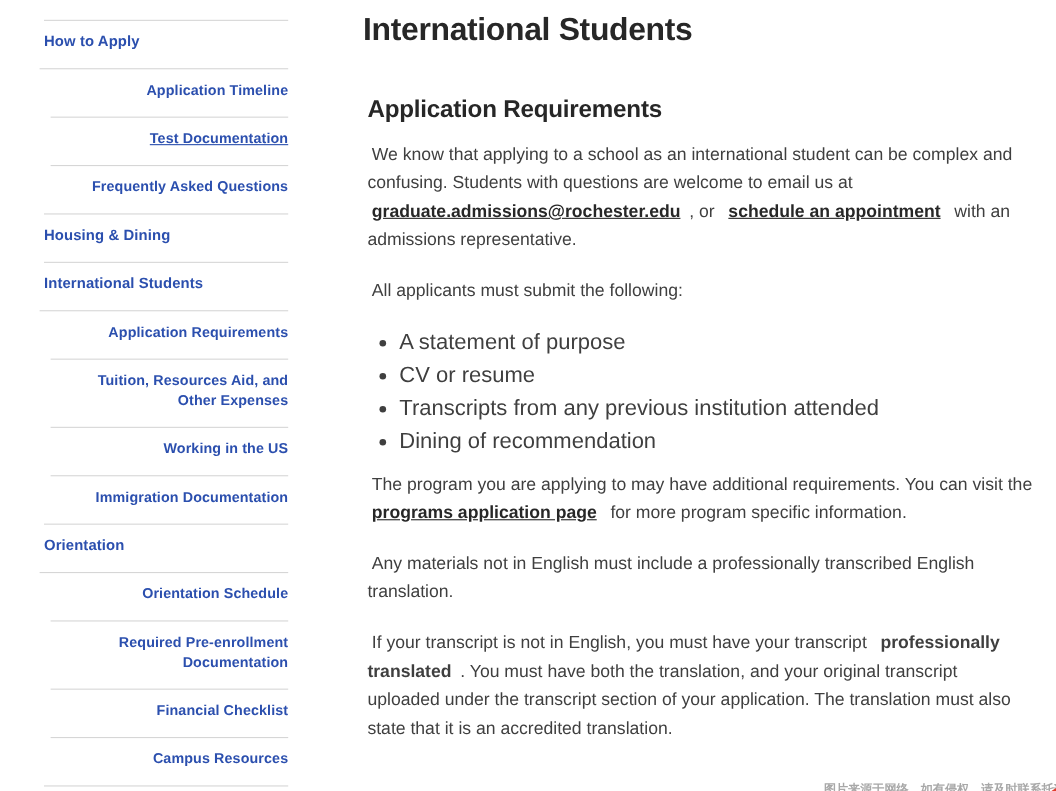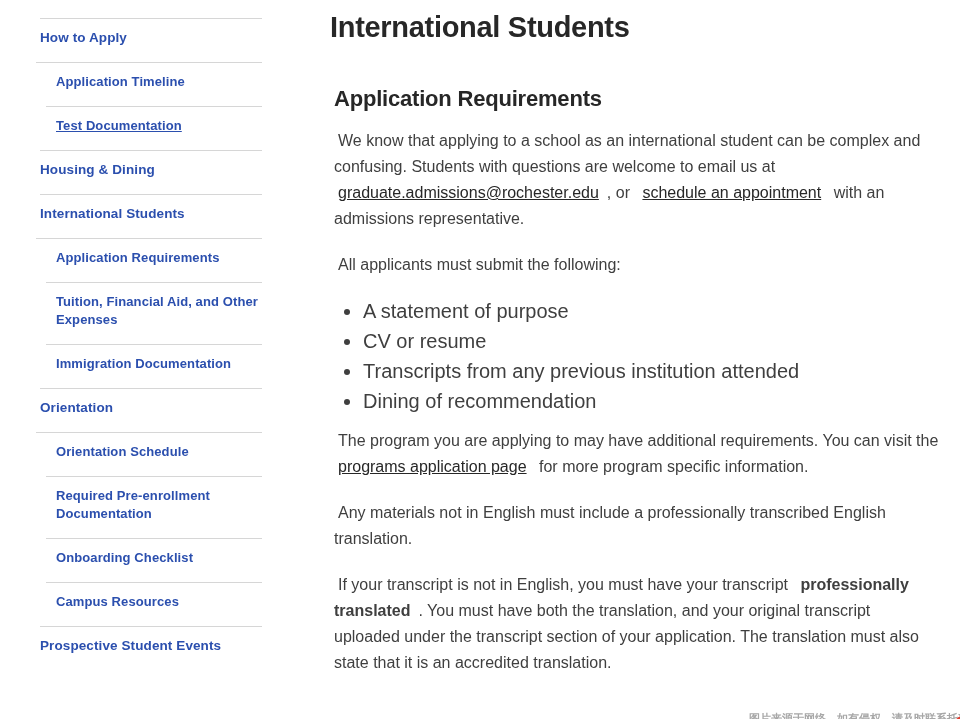--- a/index.html
+++ b/index.html
@@ -26,20 +26,21 @@
     font-weight: bold;
     line-height: 18px;
     color: var(--link-blue);
     text-decoration: none;
     letter-spacing: 0.1px;
   }
   .nav-item.lvl1 {
     margin-left: 10px;
     padding-left: 10px;
     font-size: 13px;
+    text-align: right;
   }
   .nav-item.lvl1.first-sub {
     margin-left: 0;
     padding-left: 20px;
   }
   .nav-item.underlined { text-decoration: underline; }
 
   
   .content {
     position: absolute;
@@ -74,21 +75,21 @@
     margin: 0 0 14px 0;
     padding-left: 25px;
   }
   .content li {
     font-size: 20px;
     line-height: 26px;
     color: var(--body-text);
   }
   .inline-link {
     color: var(--heading-text);
-    font-weight: normal;
+    font-weight: bold;
     text-decoration: underline;
   }
   .content strong { font-weight: bold; }
 
   
   .watermark {
     position: absolute;
     left: 737px;
     top: 699px;
     white-space: nowrap;
@@ -108,29 +109,31 @@
     clip-path: polygon(0 100%, 100% 0, 100% 100%);
   }
 </style>
 </head>
 <body>
 
 <nav class="sidebar">
     <a href="#" class="nav-item lvl0">How to Apply</a>
     <a href="#" class="nav-item lvl1 first-sub">Application Timeline</a>
     <a href="#" class="nav-item lvl1 underlined">Test Documentation</a>
+    <a href="#" class="nav-item lvl1">Frequently Asked Questions</a>
     <a href="#" class="nav-item lvl0">Housing &amp; Dining</a>
     <a href="#" class="nav-item lvl0">International Students</a>
     <a href="#" class="nav-item lvl1 first-sub">Application Requirements</a>
-    <a href="#" class="nav-item lvl1">Tuition, Financial Aid, and Other Expenses</a>
+    <a href="#" class="nav-item lvl1">Tuition, Resources Aid, and Other Expenses</a>
+    <a href="#" class="nav-item lvl1">Working in the US</a>
     <a href="#" class="nav-item lvl1">Immigration Documentation</a>
     <a href="#" class="nav-item lvl0">Orientation</a>
     <a href="#" class="nav-item lvl1 first-sub">Orientation Schedule</a>
     <a href="#" class="nav-item lvl1">Required Pre-enrollment Documentation</a>
-    <a href="#" class="nav-item lvl1">Onboarding Checklist</a>
+    <a href="#" class="nav-item lvl1">Financial Checklist</a>
     <a href="#" class="nav-item lvl1">Campus Resources</a>
     <a href="#" class="nav-item lvl0">Prospective Student Events</a>
   </nav>
 
 <main class="content">
   <h1>International Students</h1>
   <div>
       <h2>Application Requirements</h2>
       <p><span>We know that applying to a school as an international student can be complex and confusing. Students with questions are welcome to email us at </span><a href="#" class="inline-link">graduate.admissions@rochester.edu</a><span>, or </span><a href="#" class="inline-link">schedule an appointment</a><span> with an admissions representative.</span></p>
       <p><span>All applicants must submit the following:</span></p>

